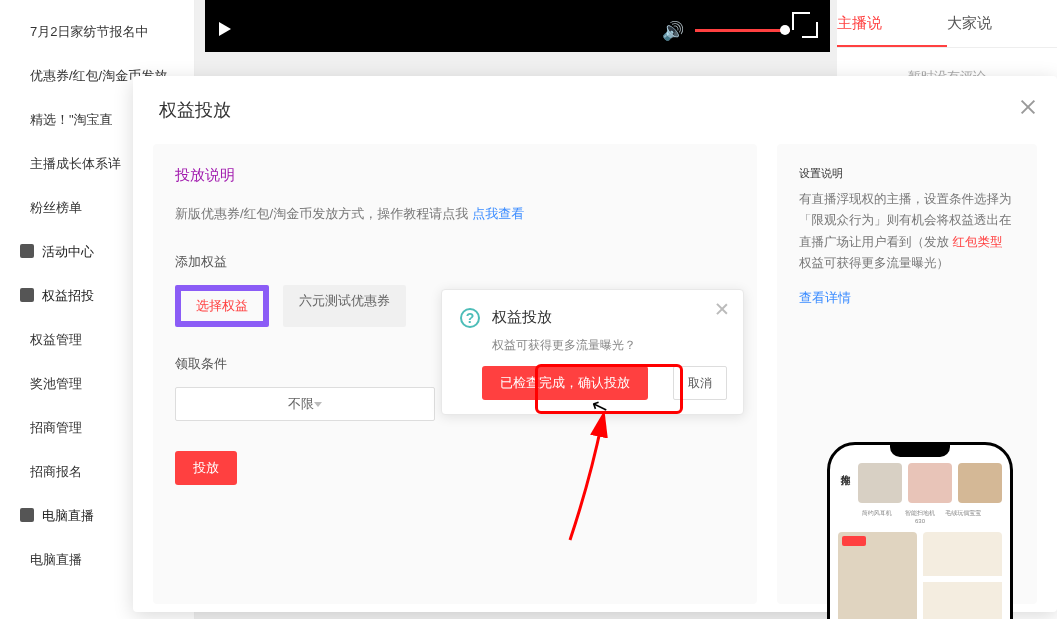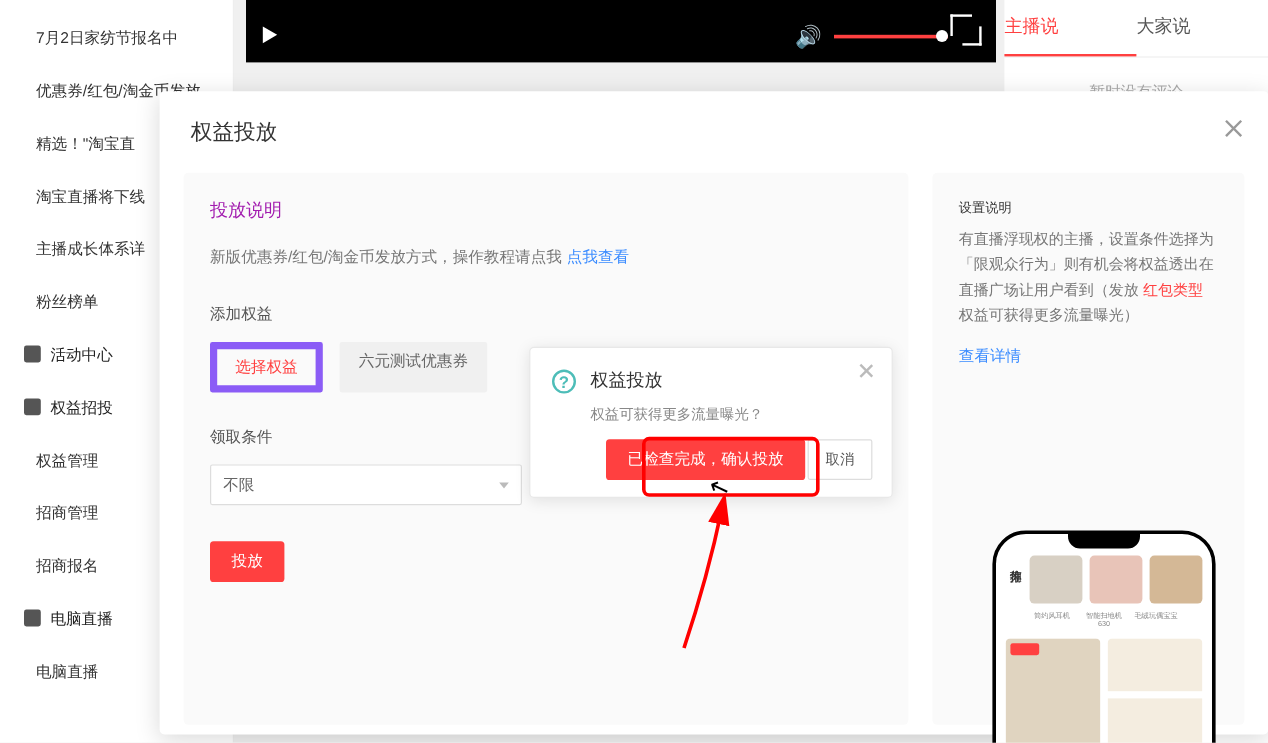--- a/index.html
+++ b/index.html
@@ -31,21 +31,21 @@
   .modal-body{display:flex;padding:0 20px;gap:20px;height:460px}
   .panel{background:#fafafa;border-radius:4px;padding:22px}
   .left{flex:1}
   .left h3{font-size:15px;color:#a21caf;margin-bottom:20px;font-weight:500}
   .left .help{font-size:13px;color:#777;margin-bottom:30px}
   .left .help a{color:#3b8cff;margin-left:4px;text-decoration:none}
   .left .label{font-size:13px;color:#555;margin-bottom:14px}
   .chips{display:flex;gap:14px;margin-bottom:28px}
   .chip{padding:7px 16px;font-size:13px;border-radius:2px;background:#f0f0f0;color:#666;cursor:pointer}
   .chip.active{background:transparent;border:6px solid #8b5cf6;color:#ff4040;padding:6px 15px}
-  .select{width:260px;height:34px;border:1px solid #ddd;border-radius:2px;background:#fff;padding:0 10px;font-size:13px;color:#666;display:flex;align-items:center;justify-content:space-between;margin-bottom:30px}
+  .select{width:260px;height:34px;border:1px solid #ddd;border-radius:2px;background:#fff;padding:0 10px;font-size:13px;color:#666;display:flex;align-items:center;justify-content:center;margin-bottom:30px}
   .select .chev{width:0;height:0;border-left:4px solid transparent;border-right:4px solid transparent;border-top:5px solid #bbb}
   .btn-red{background:#ff4040;color:#fff;border:none;padding:8px 18px;font-size:13px;border-radius:3px;cursor:pointer}
   .right{width:260px}
   .right h3{font-size:11px;color:#333;margin-bottom:8px;font-weight:500}
   .right .desc{font-size:12.5px;color:#777;line-height:1.7;margin-bottom:14px}
   .right .desc .hl{color:#ff4040}
   .right .link{color:#3b8cff;font-size:13px;text-decoration:none}
   
   .phone{position:absolute;right:44px;top:366px;width:186px;height:220px;border-radius:28px 28px 0 0;border:3px solid #000;background:#fff;overflow:hidden}
   .phone .notch{position:absolute;left:50%;transform:translateX(-50%);top:0;width:60px;height:12px;background:#000;border-radius:0 0 10px 10px}
@@ -64,42 +64,42 @@
   .phone .small{height:44px;background:#f4ede0;margin-bottom:6px;position:relative}
   
   .confirm{position:absolute;left:441px;top:289px;width:303px;height:126px;background:#fff;border:1px solid #e8e8e8;border-radius:4px;box-shadow:0 2px 12px rgba(0,0,0,.1);padding:18px}
   .confirm .qicon{position:absolute;left:18px;top:18px;width:20px;height:20px;border:2px solid #4dbdb8;border-radius:50%;color:#4dbdb8;font-size:14px;text-align:center;line-height:17px;font-weight:600}
   .confirm .ttl{margin-left:32px;font-size:15px;color:#333;margin-bottom:10px}
   .confirm .msg{margin-left:32px;font-size:12px;color:#888}
   .confirm .x{position:absolute;right:14px;top:12px;width:14px;height:14px}
   .confirm .x:before,.confirm .x:after{content:"";position:absolute;left:6px;width:1.5px;height:14px;background:#bbb}
   .confirm .x:before{transform:rotate(45deg)}
   .confirm .x:after{transform:rotate(-45deg)}
-  .confirm .btns{position:absolute;right:16px;bottom:14px;display:flex;gap:2px}
+  .confirm .btns{position:absolute;right:16px;bottom:14px;display:flex;gap:25px}
   .btn-plain{background:#fff;border:1px solid #ddd;color:#555;padding:6px 14px;font-size:12px;border-radius:2px;cursor:pointer}
   
   .highlight{position:absolute;left:535px;top:364px;width:148px;height:50px;border:3px solid #ff0000;border-radius:6px;pointer-events:none}
   
   .cursor{position:absolute;left:591px;top:394px;font-size:20px;transform:rotate(-20deg);pointer-events:none}
   
   .arrow-svg{position:absolute;left:550px;top:410px;pointer-events:none}
 </style>
 </head>
 <body>
 
 <div class="bg-sidebar">
   <div class="item">7月2日家纺节报名中</div>
   <div class="item">优惠券/红包/淘金币发放</div>
   <div class="item">精选！"淘宝直</div>
-  <div class="item">淘宝直播将下线</div>
   <div class="item">主播成长体系详</div>
   <div class="item">粉丝榜单</div>
   <div class="item section"><span class="sq"></span><span>活动中心</span></div>
   <div class="item section"><span class="sq"></span><span>权益招投</span></div>
   <div class="item">权益管理</div>
+  <div class="item">奖池管理</div>
   <div class="item">招商管理</div>
   <div class="item">招商报名</div>
   <div class="item section"><span class="sq"></span><span>电脑直播</span></div>
   <div class="item">电脑直播</div>
 
 </div>
 
 <div class="bg-video">
   <div class="play"></div>
   <span class="vol">🔊</span>

